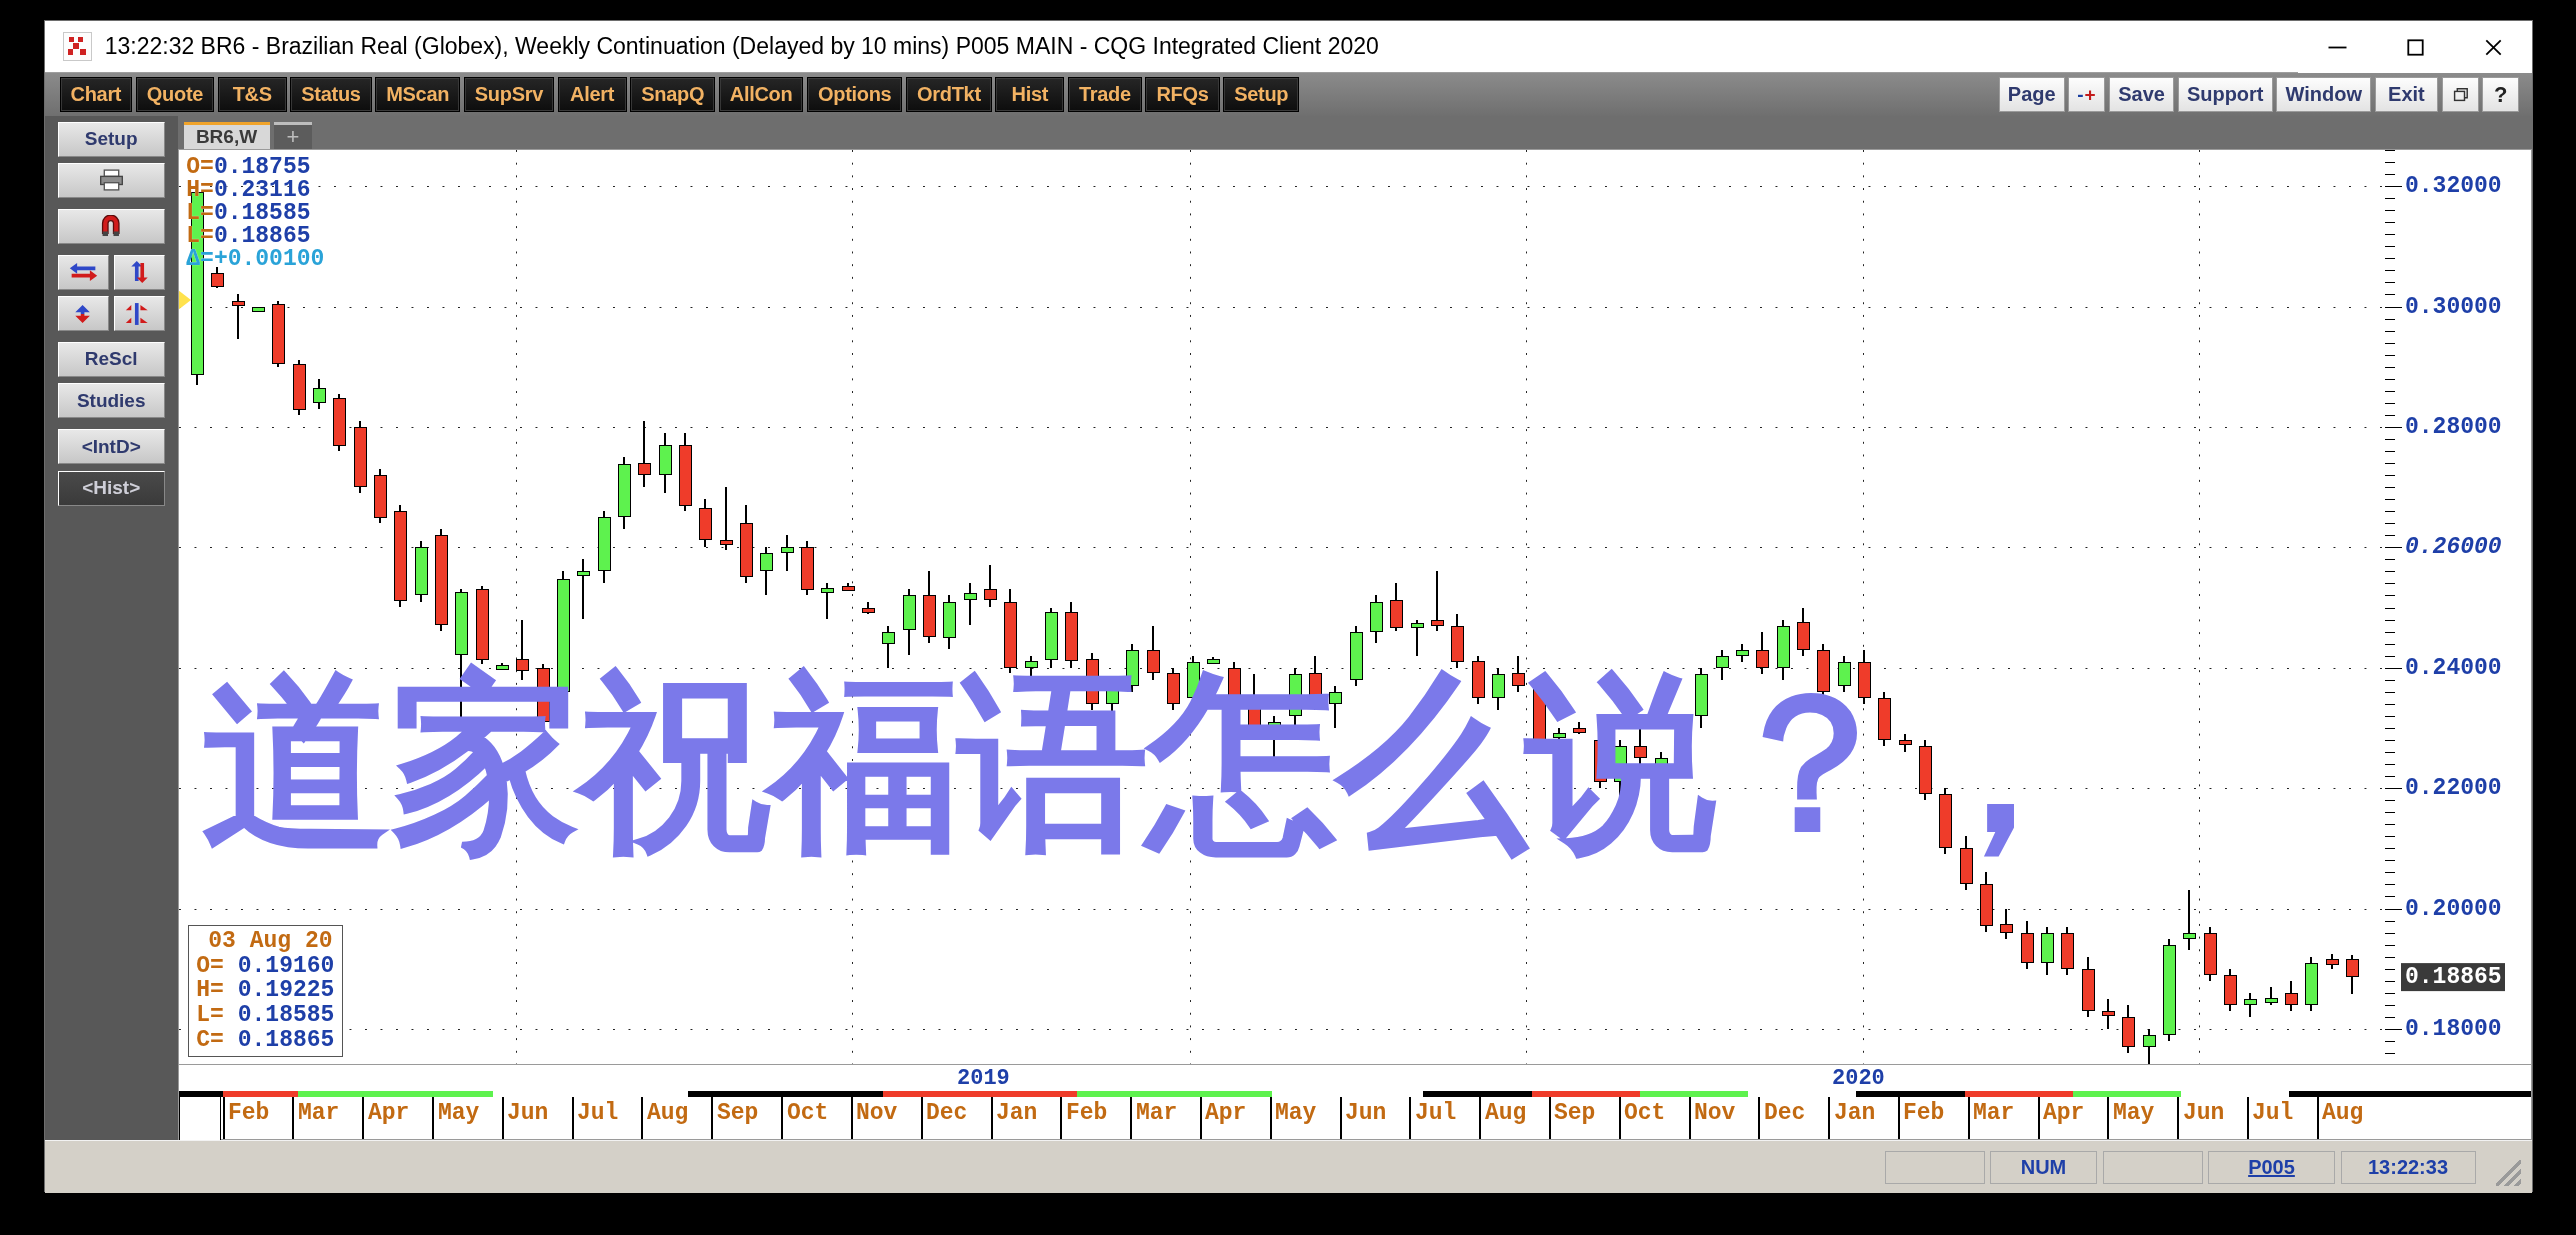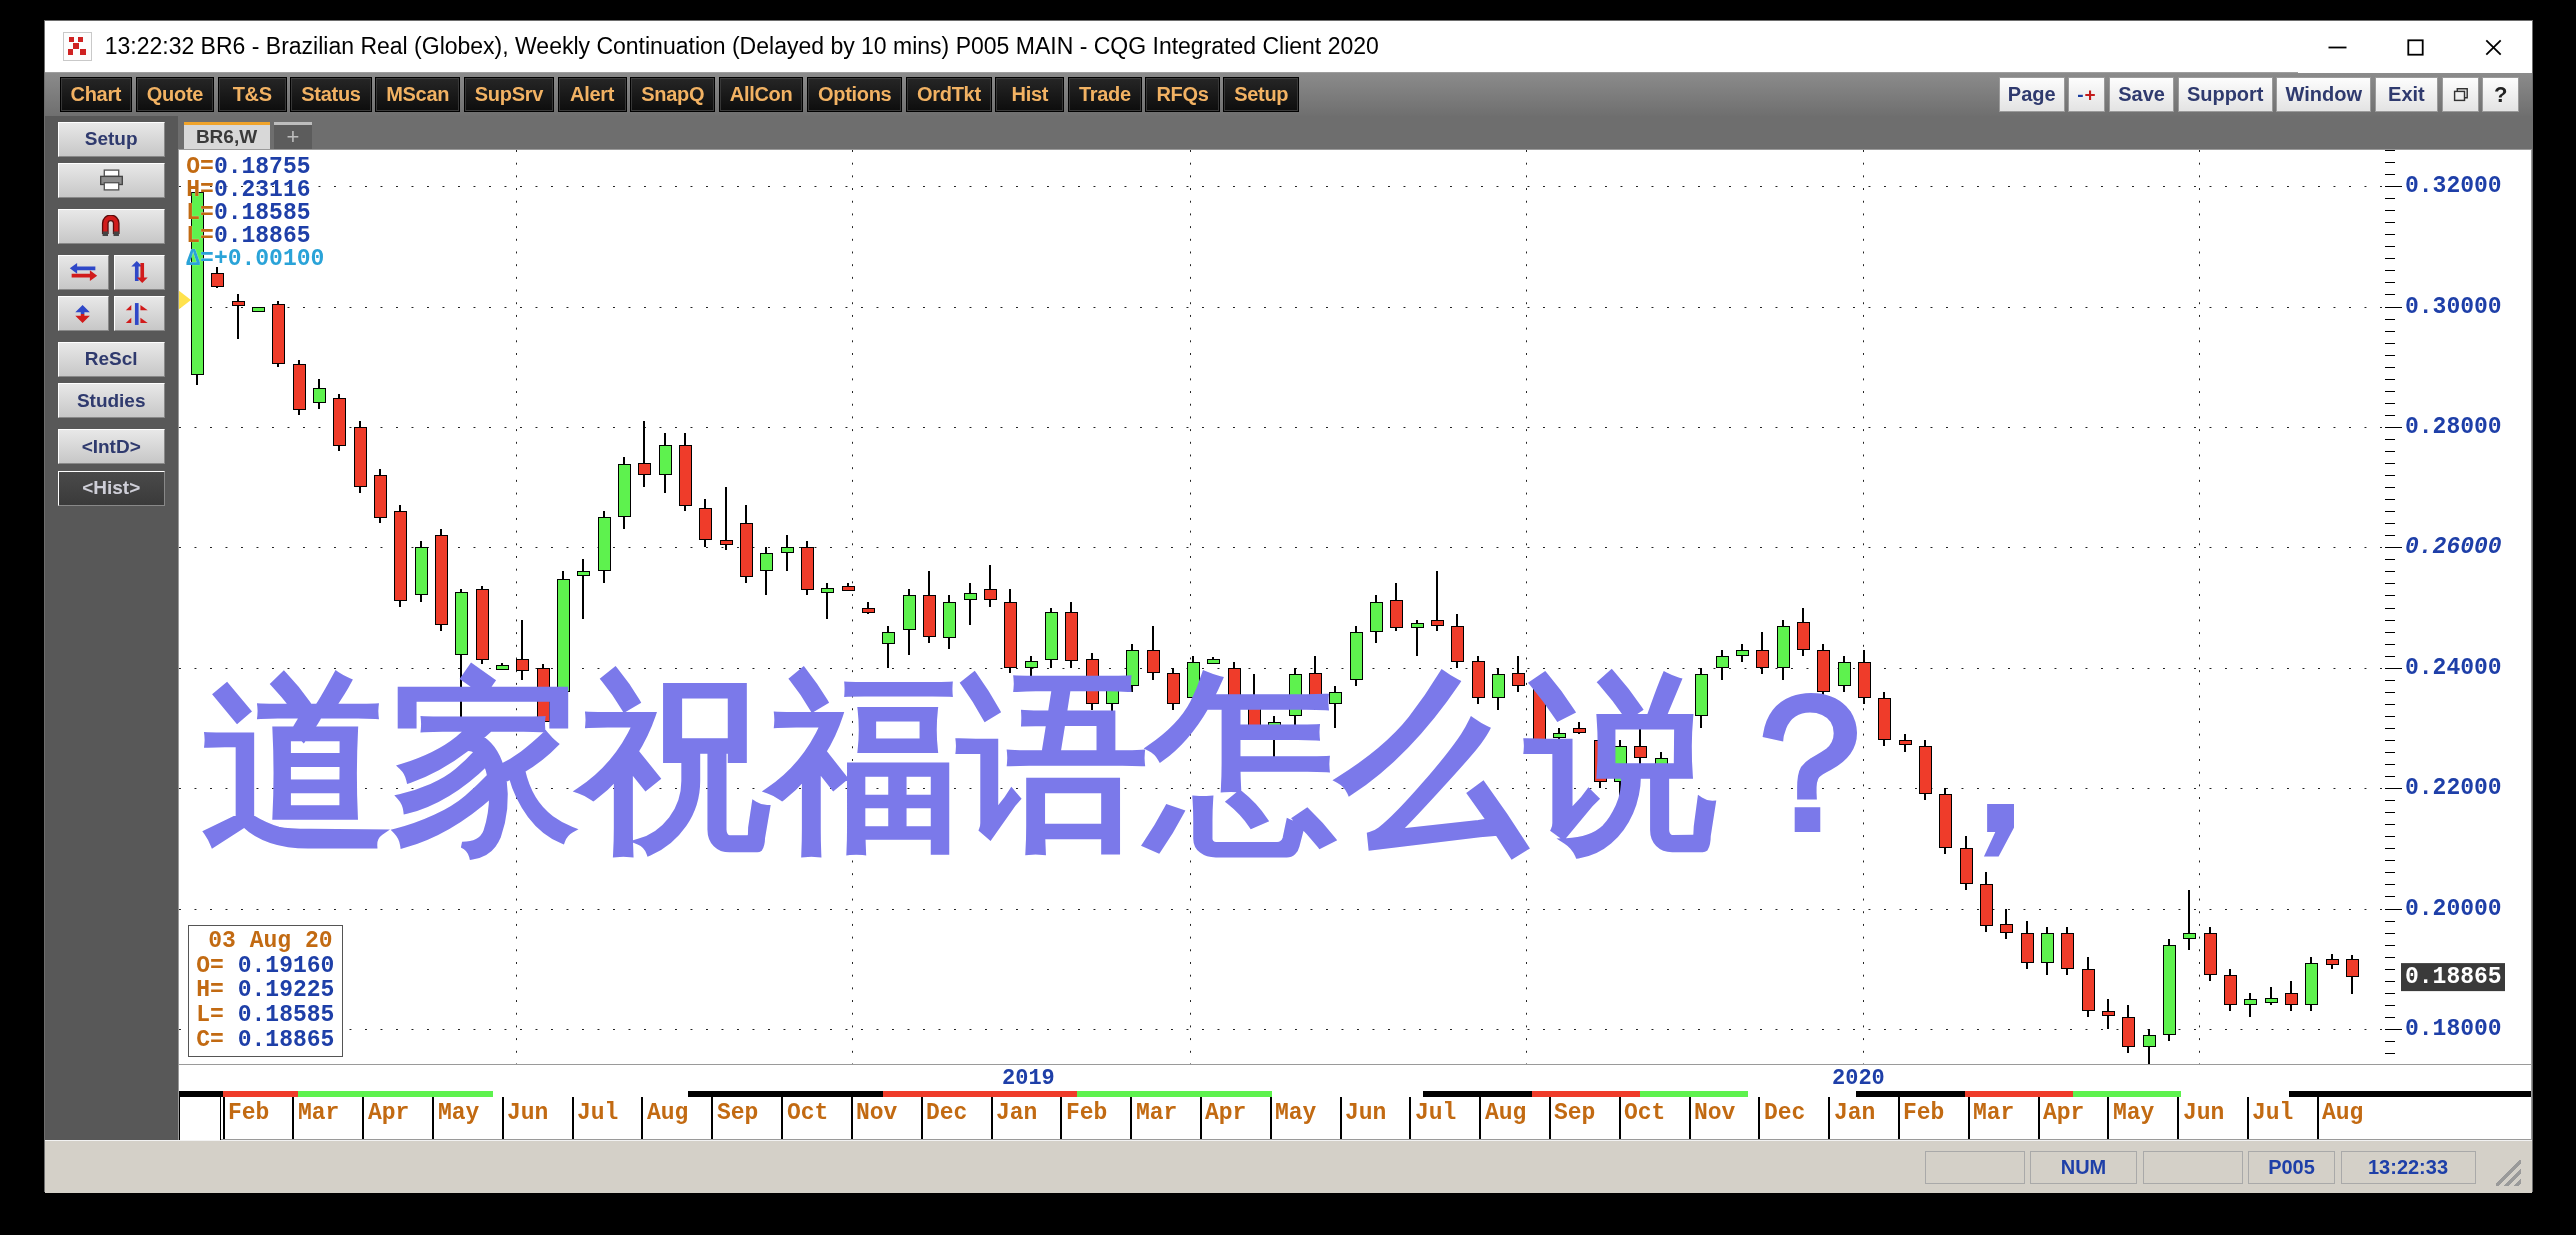--- a/index.html
+++ b/index.html
@@ -884,21 +884,21 @@
             <div class="tick major" style="top: 759px;"></div>
             <div class="ptxt" style="top: 759px;">0.20000</div>
             <div class="tick major" style="top: 879px;"></div>
             <div class="ptxt" style="top: 879px;">0.18000</div>
             <div class="ptxt hl" style="top: 827px;">0.18865</div>
           </div>
       </div>
 
       <div id="time-axis">
         <div id="year-row">
-            <div class="yr" style="left: 823px;">2019</div>
+            <div class="yr" style="left: 778px;">2019</div>
             <div class="yr" style="left: 1653px;">2020</div>
           </div>
         <div id="season-bar">
             <div class="seg" style="left: 44px; width: 76px; background: rgb(239, 60, 42);"></div>
             <div class="seg" style="left: 119px; width: 195px; background: rgb(94, 242, 78);"></div>
             <div class="seg" style="left: 314px; width: 195px; background: rgb(255, 255, 255);"></div>
             <div class="seg" style="left: 509px; width: 195px; background: rgb(0, 0, 0);"></div>
             <div class="seg" style="left: 704px; width: 195px; background: rgb(239, 60, 42);"></div>
             <div class="seg" style="left: 898px; width: 195px; background: rgb(94, 242, 78);"></div>
             <div class="seg" style="left: 1093px; width: 151px; background: rgb(255, 255, 255);"></div>
@@ -979,20 +979,20 @@
           </div>
       </div>
     </div>
   </div>
 
   <div id="status-bar">
     <div class="sb-right">
       <div class="sb-cell" style="width:100px;"></div>
       <div class="sb-cell" style="width:107px;">NUM</div>
       <div class="sb-cell" style="width:100px;"></div>
-      <div class="sb-cell" style="width:87px;">P005</div>
+      <div class="sb-cell" style="width:127px;text-decoration:underline;">P005</div>
       <div class="sb-cell" style="width:135px;">13:22:33</div>
     </div>
     <div id="grip"></div>
   </div>
 
 </div>
 
 
 </body></html>

